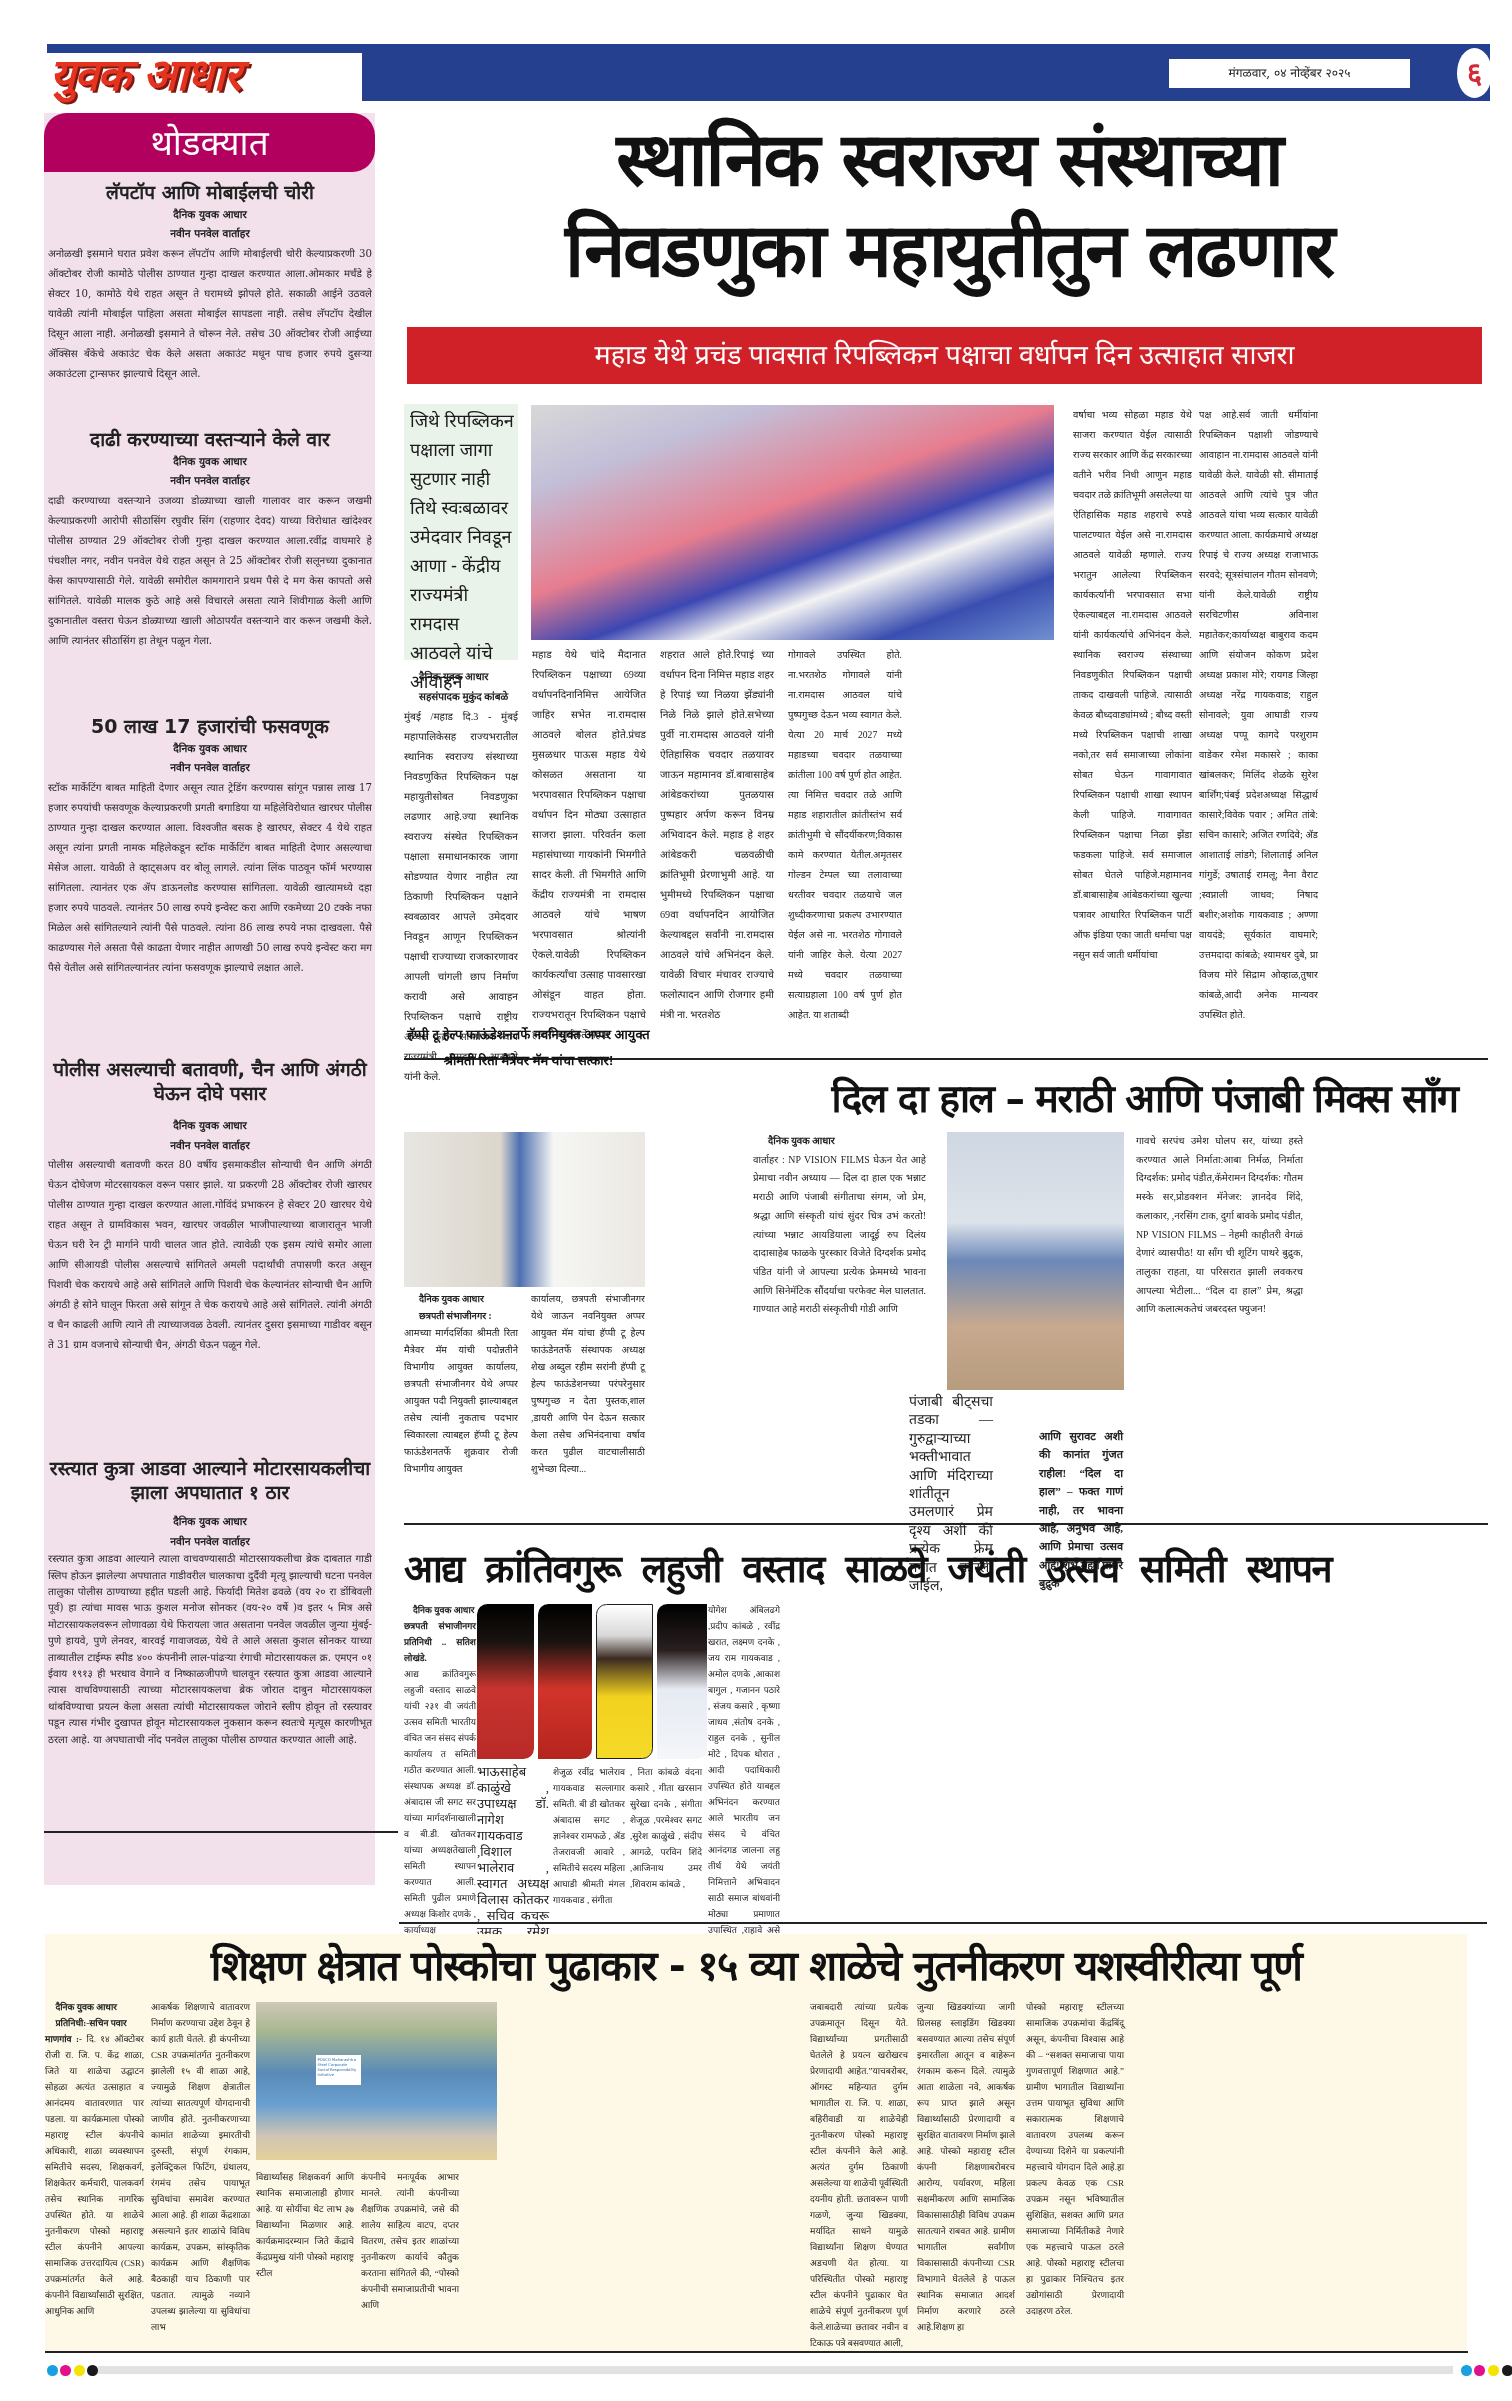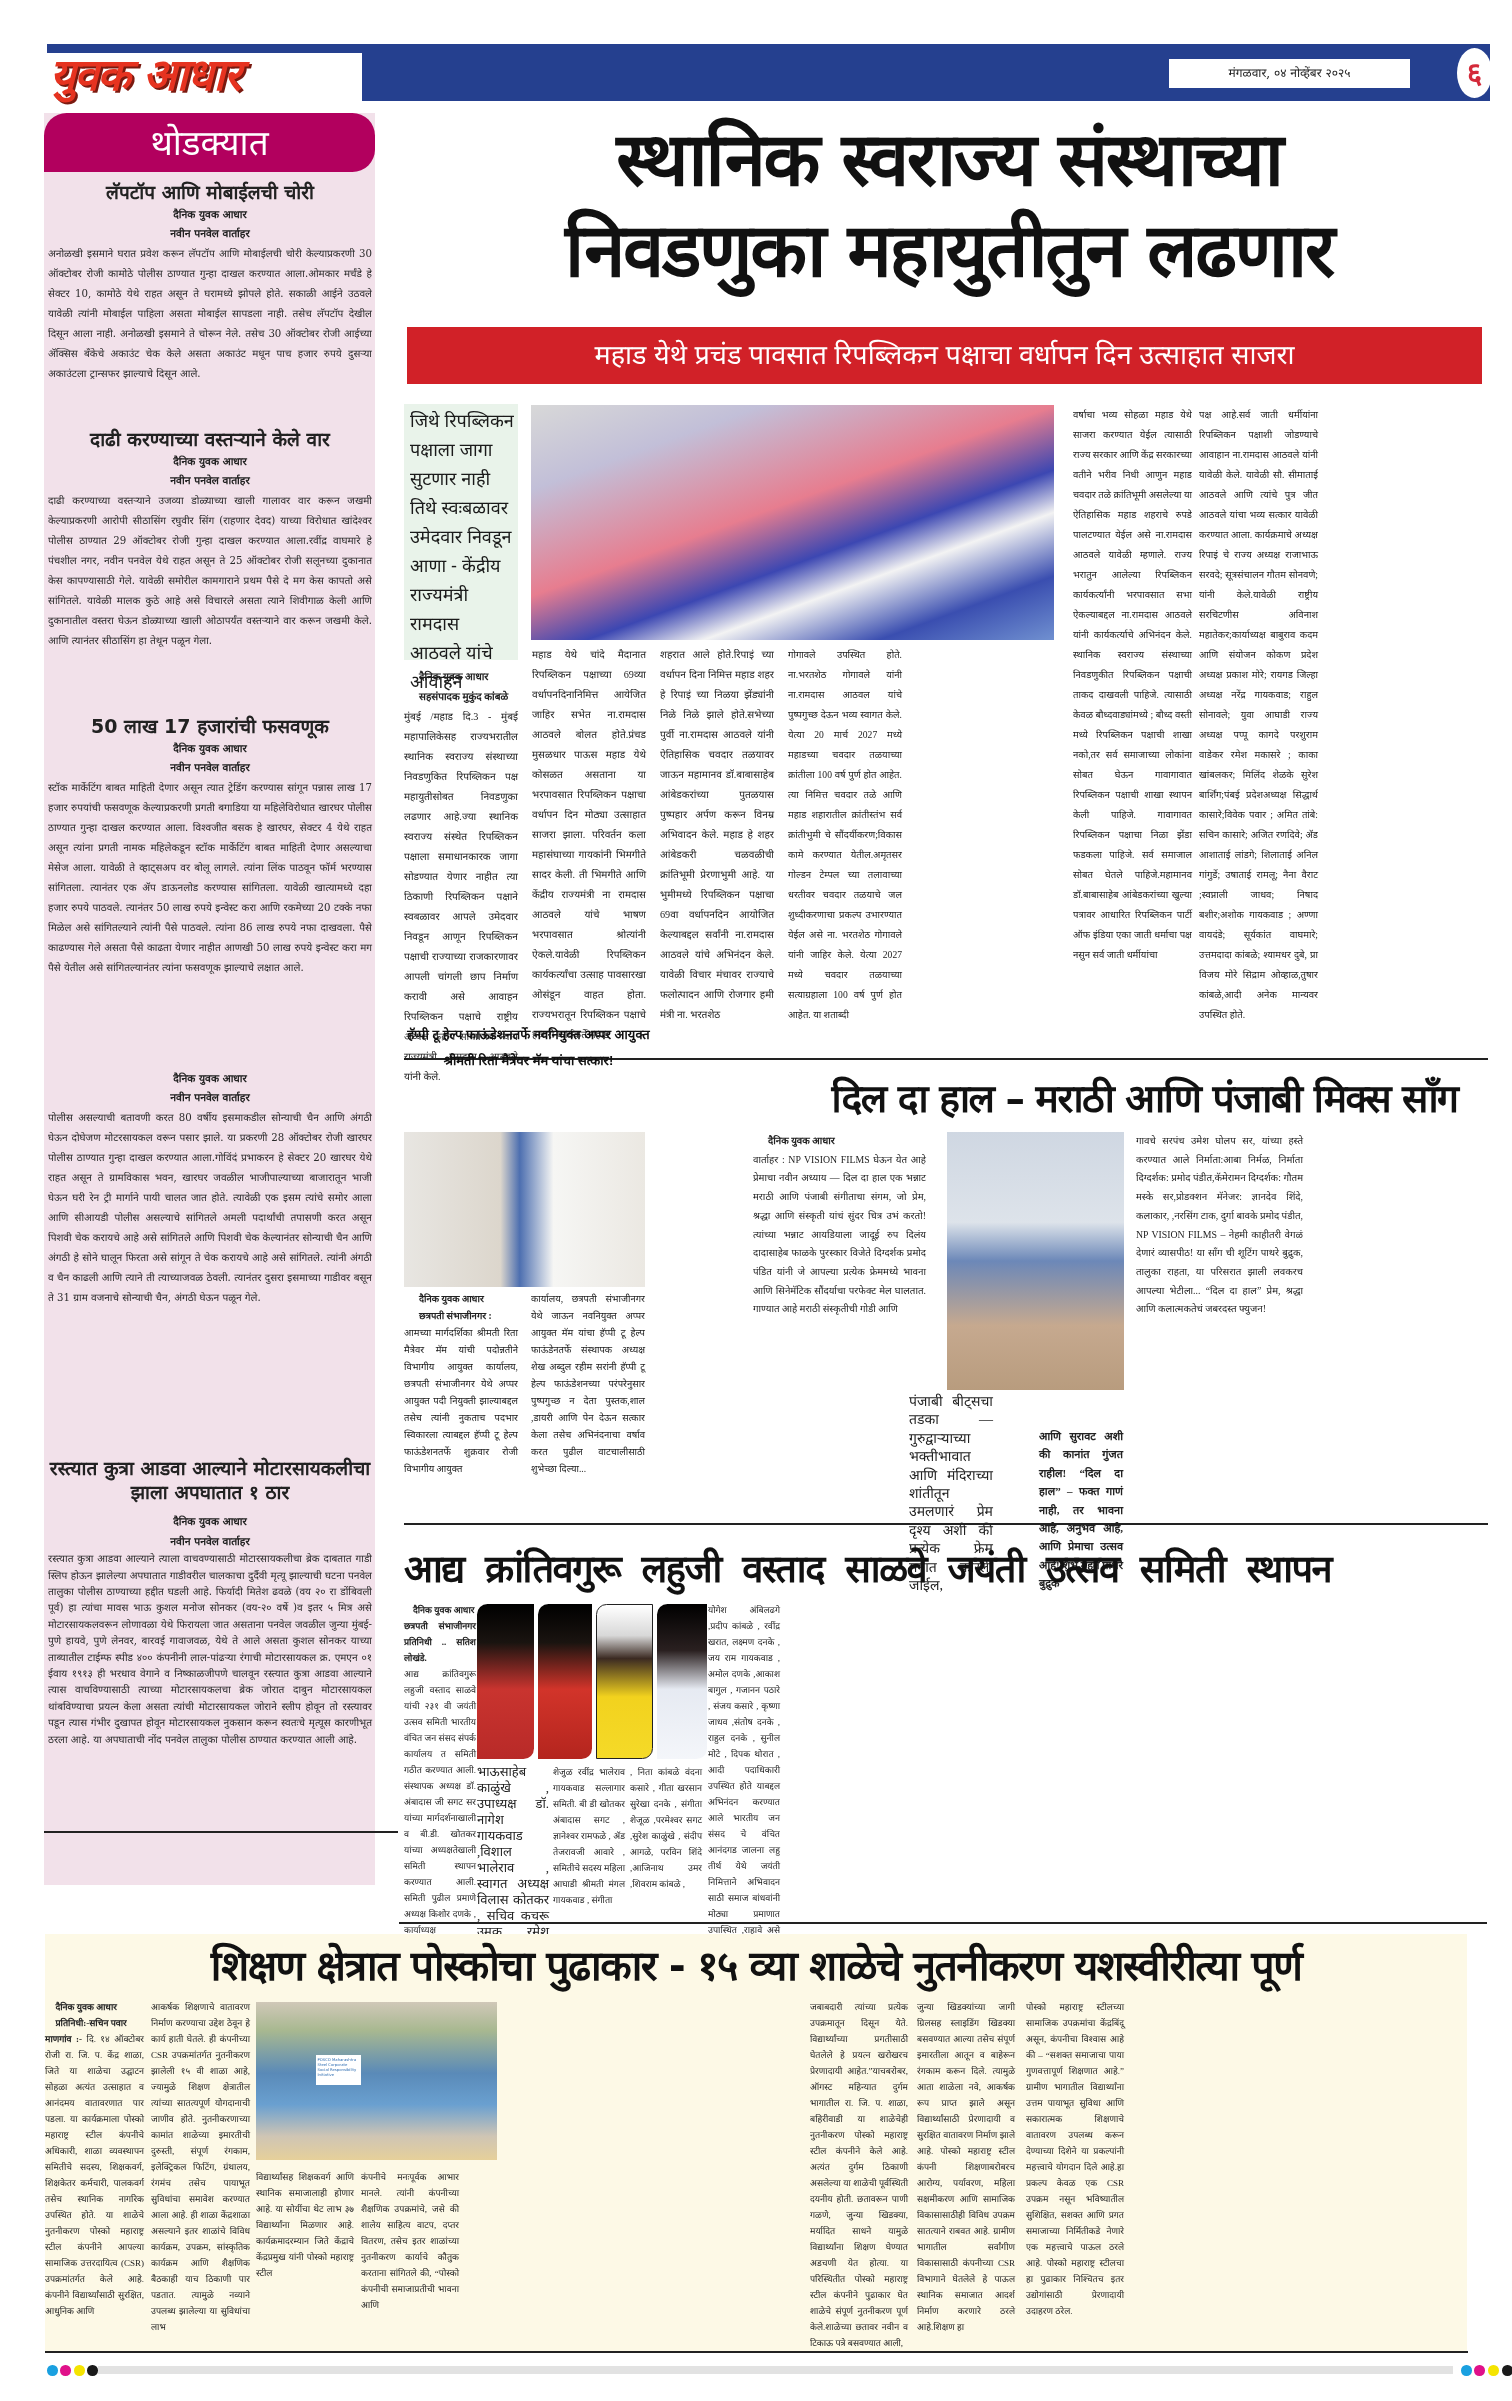--- a/index.html
+++ b/index.html
@@ -85,20 +85,21 @@
 </div>
 
 <div class="brief" style="top:715px;">
   <h3>50 लाख 17 हजारांची फसवणूक</h3>
   <div class="by">दैनिक युवक आधार</div>
   <div class="by">नवीन पनवेल वार्ताहर</div>
   <p>स्टॉक मार्केटिंग बाबत माहिती देणार असून त्यात ट्रेडिंग करण्यास सांगून पन्नास लाख 17 हजार रुपयांची फसवणूक केल्याप्रकरणी प्रगती बगाडिया या महिलेविरोधात खारघर पोलीस ठाण्यात गुन्हा दाखल करण्यात आला. विश्वजीत बसक हे खारघर, सेक्टर 4 येथे राहत असून त्यांना प्रगती नामक महिलेकडून स्टॉक मार्केटिंग बाबत माहिती देणार असल्याचा मेसेज आला. यावेळी ते व्हाट्सअप वर बोलू लागले. त्यांना लिंक पाठवून फॉर्म भरण्यास सांगितला. त्यानंतर एक ॲप डाऊनलोड करण्यास सांगितला. यावेळी खात्यामध्ये दहा हजार रुपये पाठवले. त्यानंतर 50 लाख रुपये इन्वेस्ट करा आणि रकमेच्या 20 टक्के नफा मिळेल असे सांगितल्याने त्यांनी पैसे पाठवले. त्यांना 86 लाख रुपये नफा दाखवला. पैसे काढण्यास गेले असता पैसे काढता येणार नाहीत आणखी 50 लाख रुपये इन्वेस्ट करा मग पैसे येतील असे सांगितल्यानंतर त्यांना फसवणूक झाल्याचे लक्षात आले.</p>
 </div>
 
 <div class="brief" style="top:1058px;">
+  <h3>पोलीस असल्याची बतावणी, चैन आणि अंगठी घेऊन दोघे पसार</h3>
   <div class="by" style="margin-top:10.5px;">दैनिक युवक आधार</div>
   <div class="by">नवीन पनवेल वार्ताहर</div>
   <p>पोलीस असल्याची बतावणी करत 80 वर्षीय इसमाकडील सोन्याची चैन आणि अंगठी घेऊन दोघेजण मोटरसायकल वरून पसार झाले. या प्रकरणी 28 ऑक्टोबर रोजी खारघर पोलीस ठाण्यात गुन्हा दाखल करण्यात आला.गोविंदं प्रभाकरन हे सेक्टर 20 खारघर येथे राहत असून ते ग्रामविकास भवन, खारघर जवळील भाजीपाल्याच्या बाजारातून भाजी घेऊन घरी रेन ट्री मार्गाने पायी चालत जात होते. त्यावेळी एक इसम त्यांचे समोर आला आणि सीआयडी पोलीस असल्याचे सांगितले अमली पदार्थांची तपासणी करत असून पिशवी चेक करायचे आहे असे सांगितले आणि पिशवी चेक केल्यानंतर सोन्याची चैन आणि अंगठी हे सोने घालून फिरता असे सांगून ते चेक करायचे आहे असे सांगितले. त्यांनी अंगठी व चैन काढली आणि त्याने ती त्याच्याजवळ ठेवली. त्यानंतर दुसरा इसमाच्या गाडीवर बसून ते 31 ग्राम वजनाचे सोन्याची चैन, अंगठी घेऊन पळून गेले.</p>
 </div>
 
 <div class="brief" style="top:1457px;">
   <h3>रस्त्यात कुत्रा आडवा आल्याने मोटारसायकलीचा झाला अपघातात १ ठार</h3>
   <div class="by" style="margin-top:7.5px;">दैनिक युवक आधार</div>
   <div class="by">नवीन पनवेल वार्ताहर</div>
   <p style="line-height:16.4px;">रस्त्यात कुत्रा आडवा आल्याने त्याला वाचवण्यासाठी मोटारसायकलीचा ब्रेक दाबतात गाडी स्लिप होऊन झालेल्या अपघातात गाडीवरील चालकाचा दुर्दैवी मृत्यू झाल्याची घटना पनवेल तालुका पोलीस ठाण्याच्या हद्दीत घडली आहे. फिर्यादी मितेश ढवळे (वय २० रा डोंबिवली पूर्व) हा त्यांचा मावस भाऊ कुशल मनोज सोनकर (वय-२० वर्षे )व इतर ५ मित्र असे मोटारसायकलवरून लोणावळा येथे फिरायला जात असताना पनवेल जवळील जुन्या मुंबई-पुणे हायवे, पुणे लेनवर, बारवई गावाजवळ, येथे ते आले असता कुशल सोनकर याच्या ताब्यातील टाईम्फ स्पीड ४०० कंपनीनी लाल-पांढऱ्या रंगाची मोटारसायकल क्र. एमएन ०१ ईवाय १९१३ ही भरधाव वेगाने व निष्काळजीपणे चालवून रस्त्यात कुत्रा आडवा आल्याने त्यास वाचविण्यासाठी त्याच्या मोटारसायकलचा ब्रेक जोरात दाबुन मोटारसायकल थांबविण्याचा प्रयत्न केला असता त्यांची मोटारसायकल जोराने स्लीप होवून तो रस्त्यावर पडून त्यास गंभीर दुखापत होवून मोटारसायकल नुकसान करून स्वतःचे मृत्यूस कारणीभूत ठरला आहे. या अपघाताची नोंद पनवेल तालुका पोलीस ठाण्यात करण्यात आली आहे.</p>

